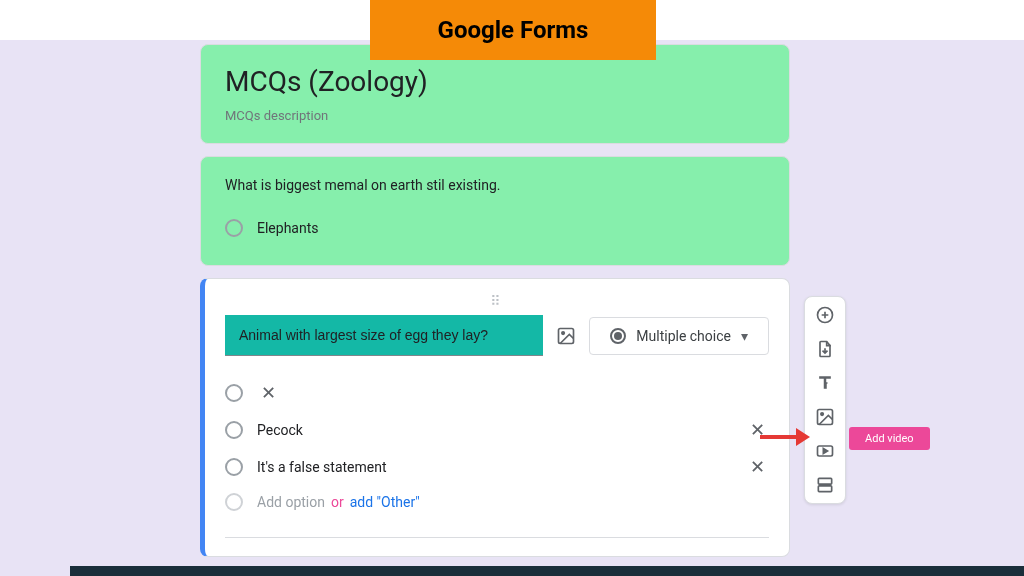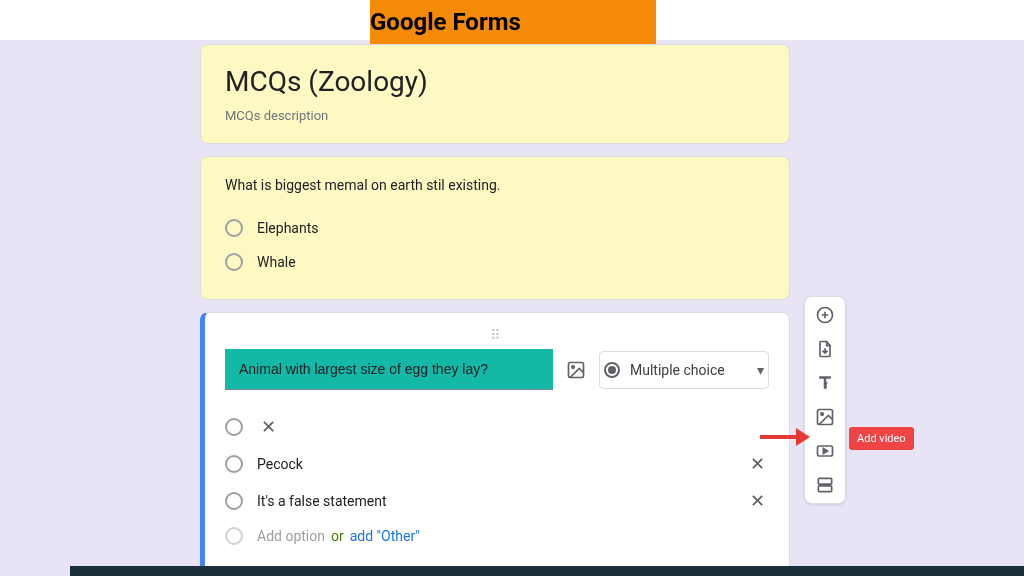--- a/index.html
+++ b/index.html
@@ -8,33 +8,33 @@
   background: #e8e3f5;
   width: 1024px;
   height: 576px;
   overflow: hidden;
   position: relative;
 }
 .top-white { position: absolute; top: 0; left: 0; right: 0; height: 40px; background: #fff; }
 .banner {
   position: absolute;
   top: 0; left: 370px;
-  width: 286px; height: 44px;
+  width: 286px; height: 60px;
   background: #f58a07;
-  display: flex; align-items: center; justify-content: flex-start;
+  display: flex; align-items: center; justify-content: center;
   z-index: 10;
 }
 .banner span { font-weight: 700; font-size: 24px; color: #000; }
 .form-wrap {
   position: absolute;
   left: 200px; top: 44px;
   width: 590px;
 }
 .card {
-  background: #fef9c3;
+  background: #86efac;
   border-radius: 8px;
   border: 1px solid #dadce0;
   margin-bottom: 12px;
   padding: 20px 24px;
 }
 .title-card .form-title { font-size: 28px; color: #202124; margin-bottom: 10px; }
 .title-card .form-desc { font-size: 13px; color: #70757a; }
 .q-text { font-size: 14px; color: #202124; margin-bottom: 18px; }
 .option-row { display: flex; align-items: center; padding: 8px 0; }
 .radio {
@@ -56,33 +56,33 @@
 .q-input {
   flex-grow: 1; background: #14b8a6; border: none; border-bottom: 1px solid #80868b;
   padding: 12px 14px; font-size: 14px; color: #202124;
 }
 .img-btn {
   width: 22px; height: 22px; color: #5f6368;
   display: flex; align-items: center; justify-content: center; cursor: pointer;
 }
 .type-select {
   border: 1px solid #dadce0; border-radius: 4px;
-  padding: 10px 4px; display: flex; align-items: center; gap: 10px;
+  padding: 10px 20px; display: flex; align-items: center; gap: 10px;
   font-size: 14px; color: #3c4043; cursor: pointer; min-width: 170px;
 }
 .type-select .dot {
   width: 16px; height: 16px; border: 2px solid #5f6368; border-radius: 50%;
   display: flex; align-items: center; justify-content: center;
 }
 .type-select .dot::after { content: ''; width: 8px; height: 8px; background: #5f6368; border-radius: 50%; }
 .type-select .arrow-down { margin-left: auto; color: #5f6368; }
 .add-opt-row { display: flex; align-items: center; padding: 8px 0; font-size: 14px; }
 .add-opt-row .radio { border-color: #cfd2d6; }
 .add-opt-row .addopt { color: #9aa0a6; }
-.add-opt-row .or { color: #4d7c0f; margin: 0 6px; }
+.add-opt-row .or { color: #ec4899; margin: 0 6px; }
 .add-opt-row .addother { color: #1a73e8; cursor: pointer; }
 .footer {
   border-top: 1px solid #dadce0; margin-top: 18px; padding-top: 10px;
   display: flex; align-items: center; justify-content: flex-end; gap: 18px;
 }
 .toolbar {
   position: absolute;
   left: 804px; top: 296px;
   width: 42px;
   background: #fff;
@@ -92,22 +92,22 @@
   display: flex; flex-direction: column; align-items: center; gap: 10px;
   box-shadow: 0 1px 3px rgba(0,0,0,.1);
 }
 .tool {
   width: 28px; height: 24px; color: #5f6368; cursor: pointer;
   display: flex; align-items: center; justify-content: center;
 }
 .tooltip {
   position: absolute;
   left: 849px; top: 427px;
-  background: #ef4444; color: #fff;
-  font-size: 11px; padding: 5px 8px; border-radius: 3px;
+  background: #ec4899; color: #fff;
+  font-size: 11px; padding: 5px 16px; border-radius: 3px;
   white-space: nowrap;
 }
 .arrow {
   position: absolute;
   left: 760px; top: 428px;
   width: 50px; height: 18px;
 }
 .arrow-line { position: absolute; top: 7px; left: 0; width: 38px; height: 4px; background: #e53935; }
 .arrow-head {
   position: absolute; right: 0; top: 0;
@@ -133,24 +133,20 @@
   <div class="card title-card">
     <div class="form-title">MCQs (Zoology)</div>
     <div class="form-desc">MCQs description</div>
   </div>
 
   <div class="card">
     <div class="q-text">What is biggest memal on earth stil existing.</div>
     <div class="option-row">
       <div class="radio"></div>
       <div class="opt-label">Elephants</div>
-    </div>
-    <div class="option-row">
-      <div class="radio"></div>
-      <div class="opt-label">Whale</div>
     </div>
   </div>
 
   <div class="active-card">
     <div class="drag-handle">⠿</div>
     <div class="active-top">
       <input class="q-input" value="Animal with largest size of egg they lay?" style="">
       <div class="img-btn">
         <svg width="20" height="20" viewBox="0 0 24 24" fill="none" stroke="currentColor" stroke-width="2">
             <rect x="3" y="3" width="18" height="18" rx="2"></rect>

